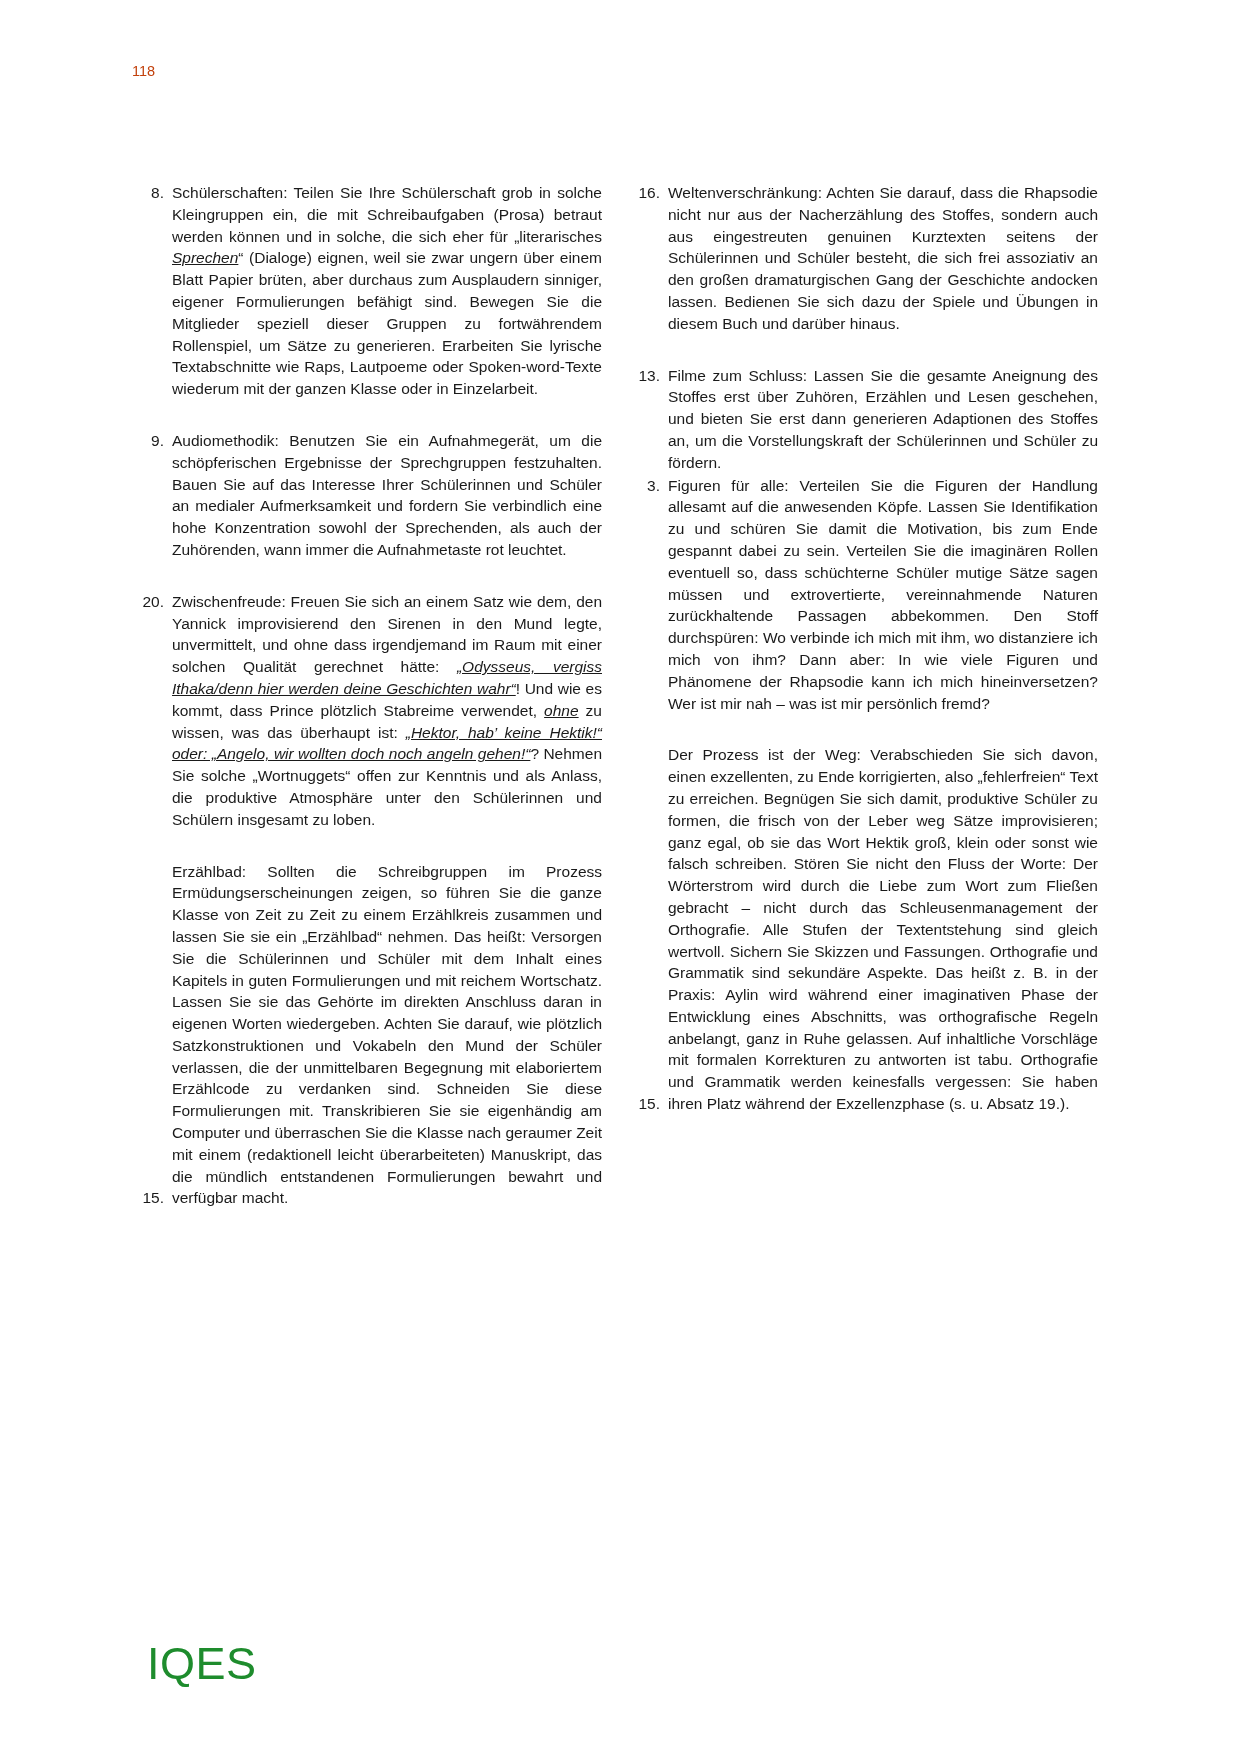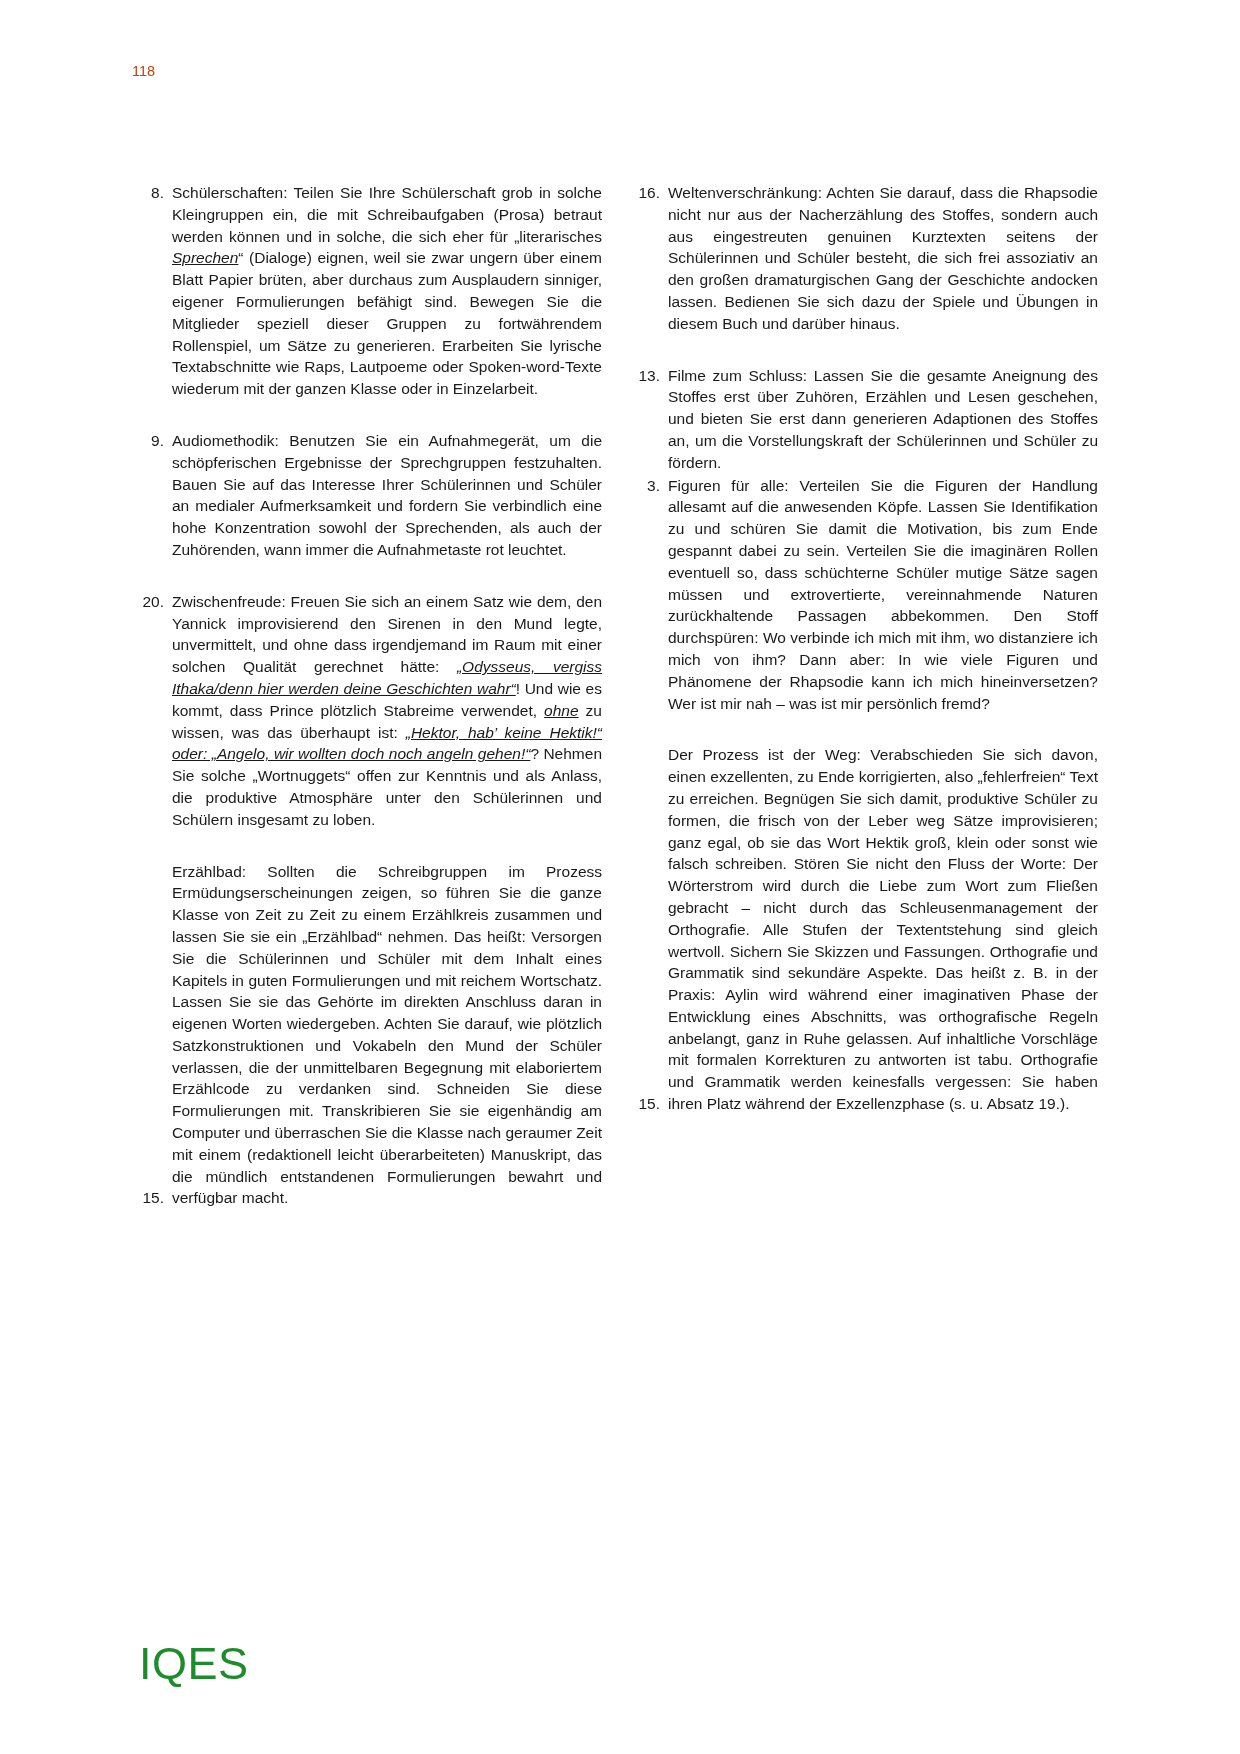--- a/index.html
+++ b/index.html
@@ -57,21 +57,21 @@
   .ptext {
     flex: 1 1 auto;
     text-align: justify;
   }
   .it {
     font-style: italic;
     text-decoration: underline;
   }
   .logo {
     position: absolute;
-    left: 139px;
+    left: 147px;
     top: 1641px;
     font-size: 45px;
     line-height: 1;
     letter-spacing: 0.5px;
     font-weight: 400;
   }
 </style>
 </head>
 <body style="color: rgb(26, 26, 26);">
 

